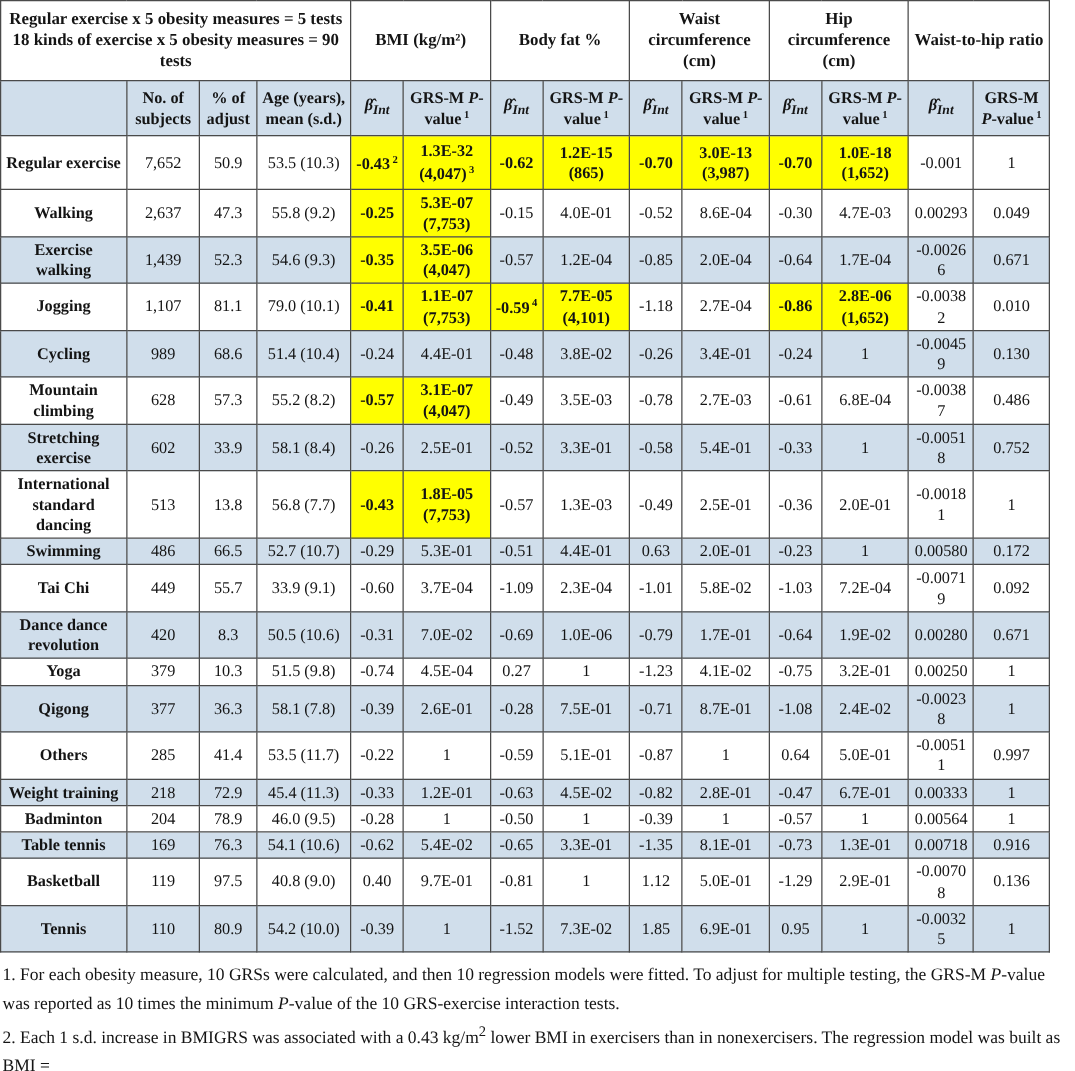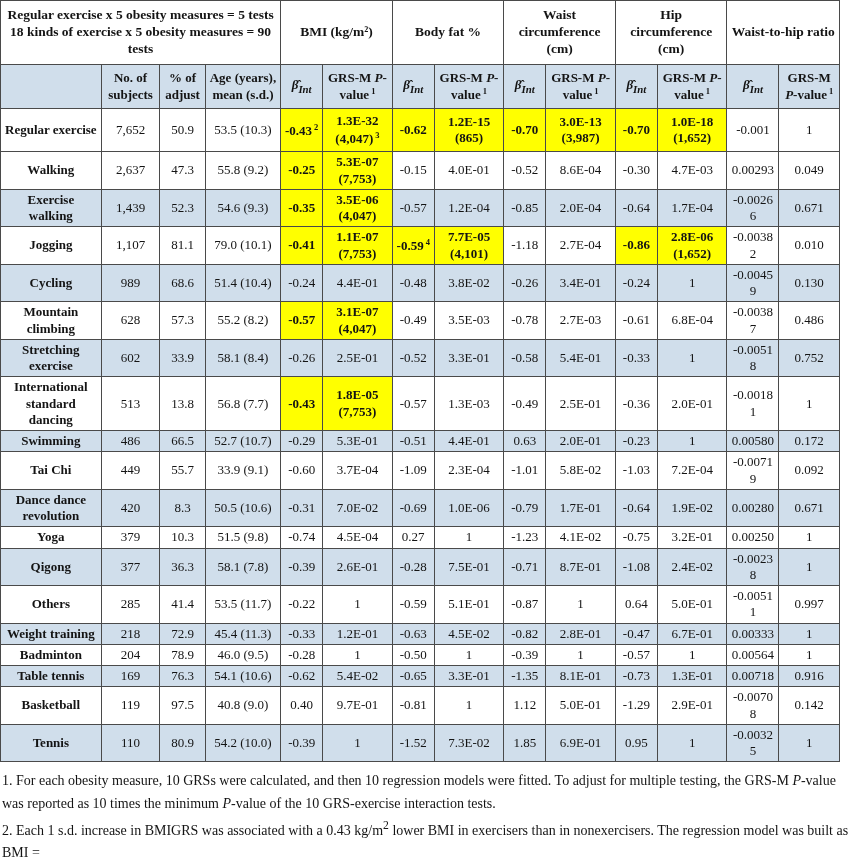--- a/index.html
+++ b/index.html
@@ -361,21 +361,21 @@
           <td>40.8 (9.0)</td>
           <td><span>0.40</span></td>
           <td><span>9.7E-01</span></td>
           <td><span>-0.81</span></td>
           <td><span>1</span></td>
           <td><span>1.12</span></td>
           <td><span>5.0E-01</span></td>
           <td><span>-1.29</span></td>
           <td><span>2.9E-01</span></td>
           <td><span>-0.00708</span></td>
-          <td><span>0.142</span></td>
+          <td><span>0.136</span></td>
         </tr>
         <tr class="shade">
           <td class="name-cell">Tennis</td>
           <td>110</td>
           <td>80.9</td>
           <td>54.2 (10.0)</td>
           <td><span>-0.39</span></td>
           <td><span>1</span></td>
           <td><span>-1.52</span></td>
           <td><span>7.3E-02</span></td>

